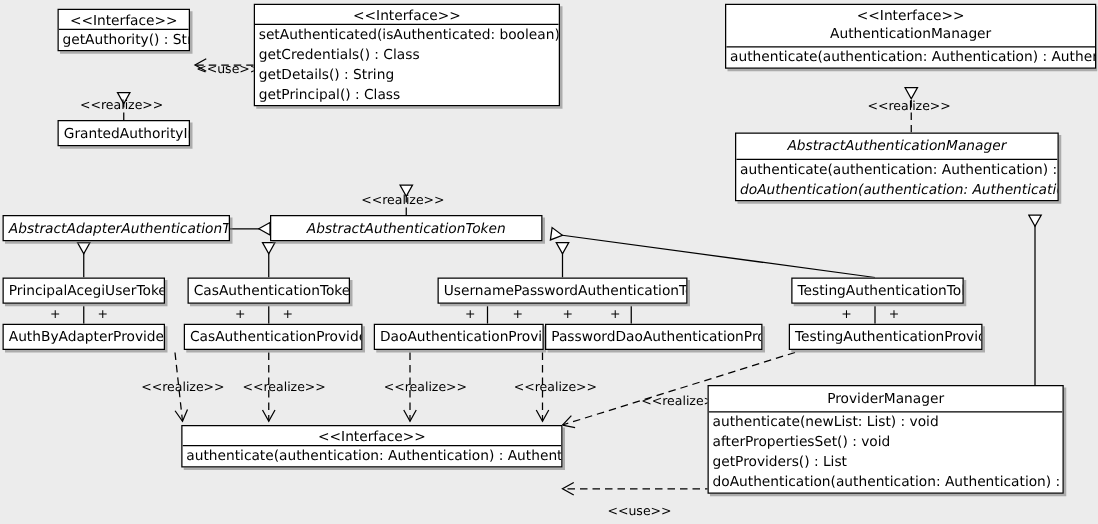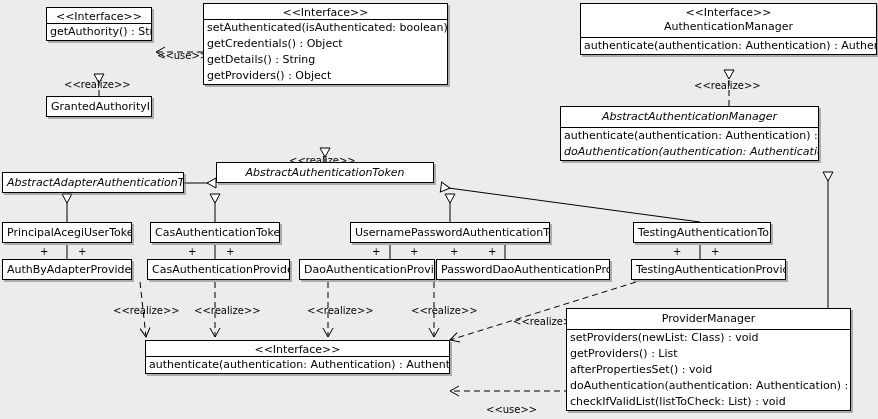--- a/index.html
+++ b/index.html
@@ -159,53 +159,53 @@
     <div class="simple">GrantedAuthorityImpl</div>
   </div>
 
   <div class="edge-label" style="left:157px; top:50px;">&lt;&lt;use&gt;&gt;</div>
 
   <div class="uml" style="left:203px; top:3px; width:245px;">
     <div class="stereo">&lt;&lt;Interface&gt;&gt;</div>
     <div class="sep"></div>
     <div class="ops">
       <div class="op">setAuthenticated(isAuthenticated: boolean) : void</div>
-      <div class="op">getCredentials() : Object</div>
+      <div class="op">getCredentials() : Class</div>
       <div class="op">getDetails() : String</div>
-      <div class="op">getProviders() : Object</div>
+      <div class="op">getPrincipal() : Class</div>
     </div>
   </div>
 
   <div class="edge-label" style="left:289px; top:155px;">&lt;&lt;realize&gt;&gt;</div>
 
   <div class="uml" style="left:580px; top:3px; width:297px;">
     <div class="stereo">&lt;&lt;Interface&gt;&gt;</div>
     <div class="name">AuthenticationManager</div>
     <div class="sep"></div>
     <div class="ops">
       <div class="op">authenticate(authentication: Authentication) : Authentication</div>
     </div>
   </div>
 
   <div class="edge-label" style="left:694px; top:80px;">&lt;&lt;realize&gt;&gt;</div>
 
-  <div class="uml" style="left:560px; top:106px; width:259px;">
+  <div class="uml" style="left:588px; top:106px; width:259px;">
     <div class="name abstract" style="padding-top:3px;">AbstractAuthenticationManager</div>
     <div class="sep"></div>
     <div class="ops">
       <div class="op">authenticate(authentication: Authentication) : Authentication</div>
       <div class="op abstract">doAuthentication(authentication: Authentication) : Authentication</div>
     </div>
   </div>
 
   <div class="uml" style="left:2px; top:172px; width:182px;">
     <div class="simple abstract">AbstractAdapterAuthenticationToken</div>
   </div>
 
-  <div class="uml" style="left:216px; top:162px; width:218px;">
+  <div class="uml" style="left:216px; top:172px; width:218px;">
     <div class="simple abstract">AbstractAuthenticationToken</div>
   </div>
 
   <div class="uml" style="left:2px; top:222px; width:130px;">
     <div class="simple">PrincipalAcegiUserToken</div>
   </div>
 
   <div class="uml" style="left:150px; top:222px; width:130px;">
     <div class="simple">CasAuthenticationToken</div>
   </div>
@@ -265,21 +265,20 @@
       <div class="op">authenticate(authentication: Authentication) : Authentication</div>
     </div>
   </div>
 
   <div class="edge-label" style="left:486px; top:404px;">&lt;&lt;use&gt;&gt;</div>
 
   <div class="uml" style="left:566px; top:308px; width:285px;">
     <div class="name" style="padding-top:3px;">ProviderManager</div>
     <div class="sep"></div>
     <div class="ops">
-      <div class="op">setProviders(newList: Class) : void</div>
+      <div class="op">authenticate(newList: List) : void</div>
+      <div class="op">afterPropertiesSet() : void</div>
       <div class="op">getProviders() : List</div>
-      <div class="op">afterPropertiesSet() : void</div>
       <div class="op">doAuthentication(authentication: Authentication) : Authentication</div>
-      <div class="op">checkIfValidList(listToCheck: List) : void</div>
     </div>
   </div>
 
 </div>
 
 </body></html>

